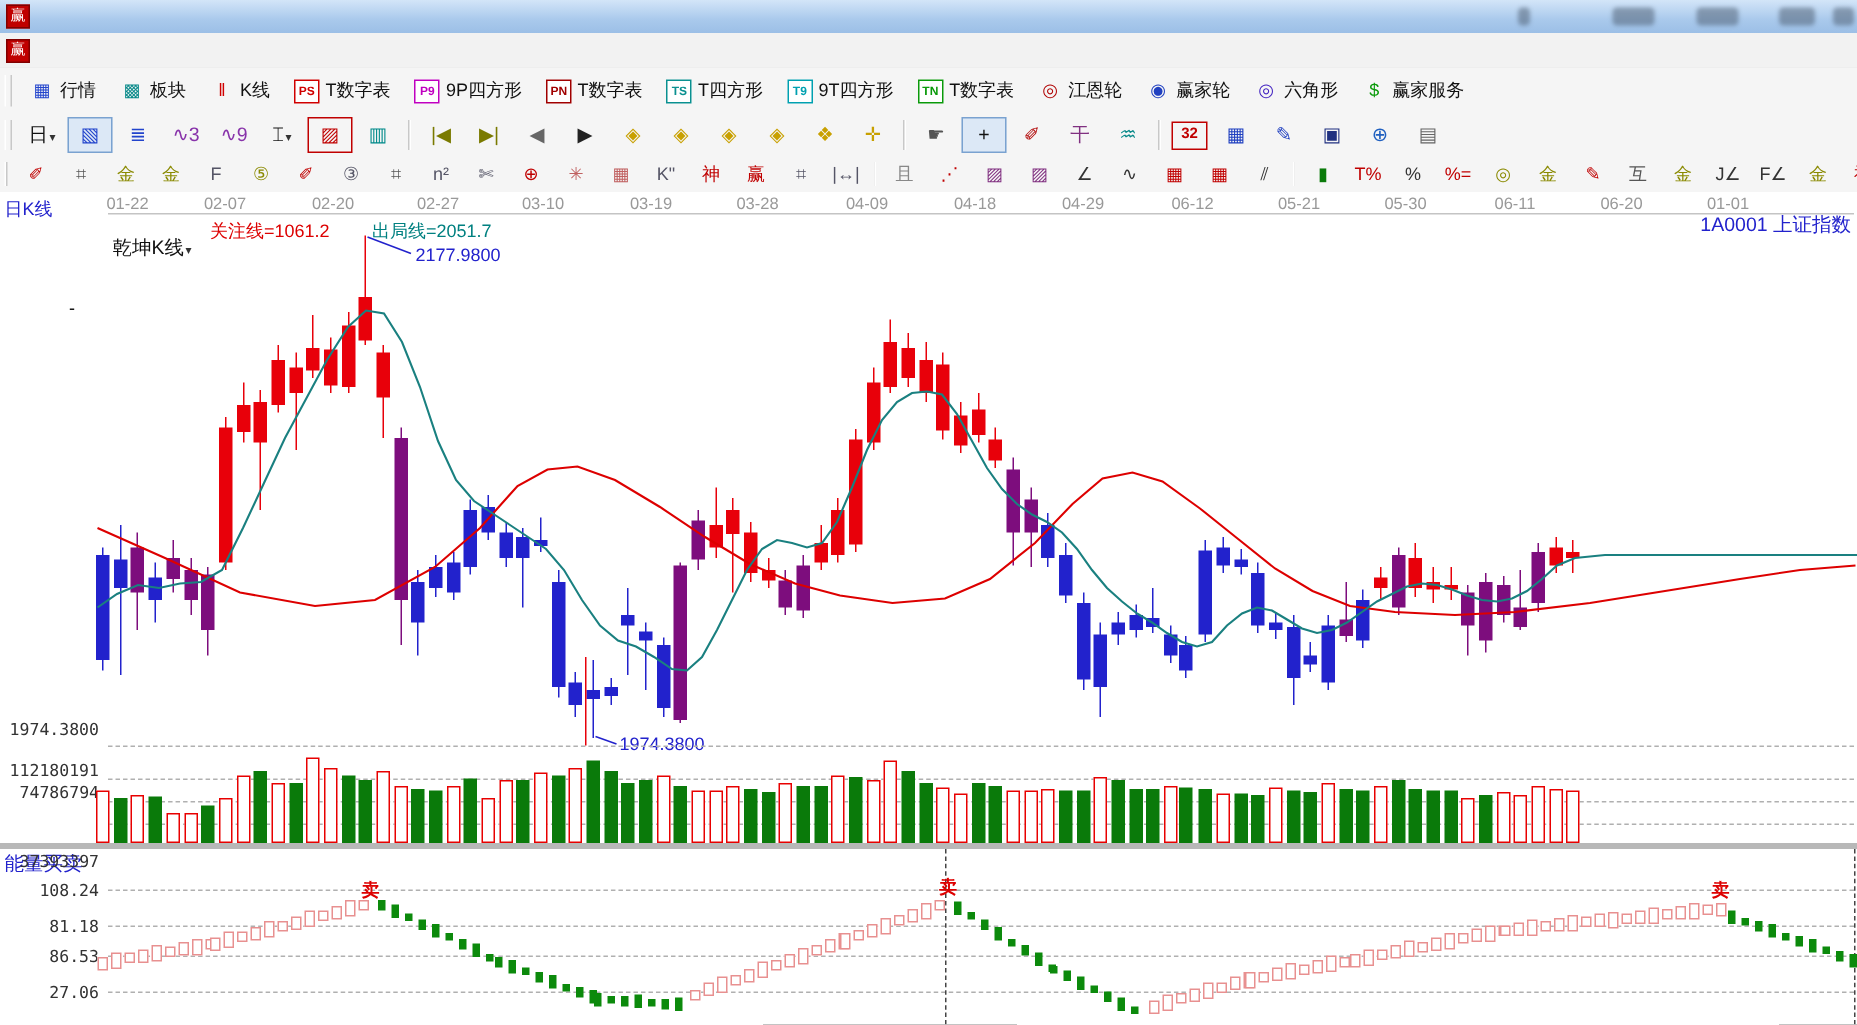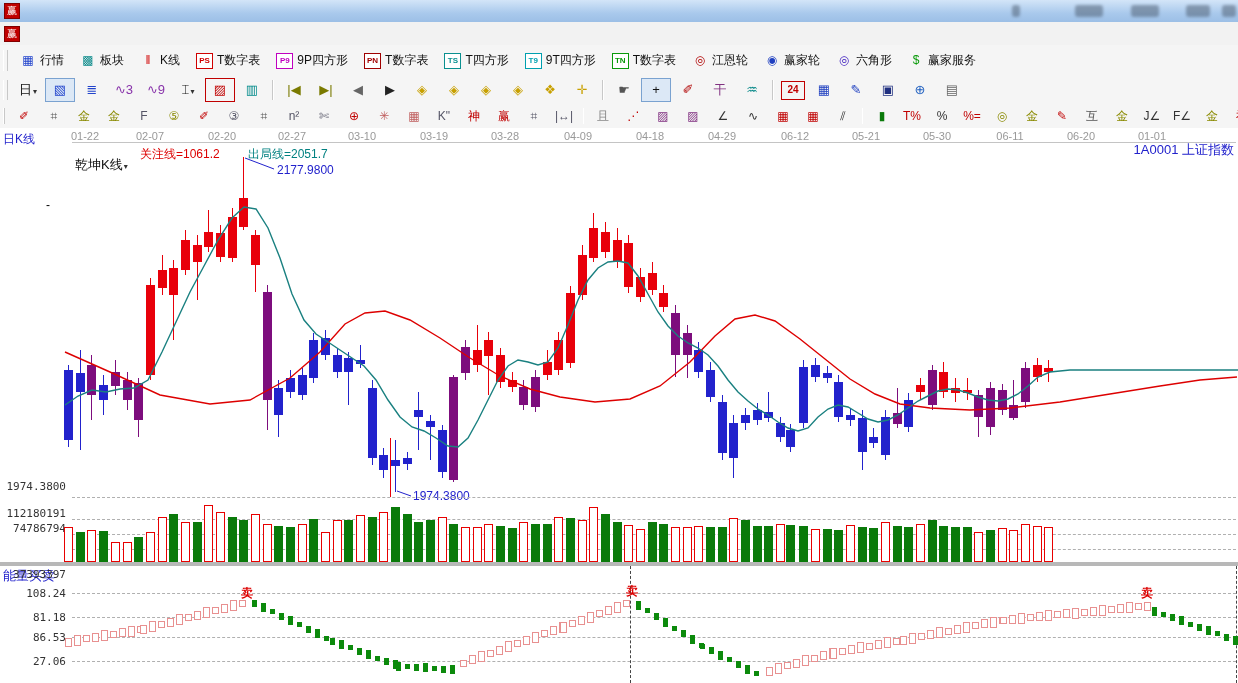--- a/index.html
+++ b/index.html
@@ -145,21 +145,21 @@
       <div class="tb-btn" style="color: rgb(200, 160, 0);">◈</div>
       <div class="tb-btn" style="color: rgb(200, 160, 0);">❖</div>
       <div class="tb-btn" style="color: rgb(200, 160, 0);">✛</div>
       <span class="sep-v"></span>
       <div class="tb-btn" style="color: rgb(85, 85, 85);">☛</div>
       <div class="tb-btn pressed" style="color: rgb(17, 17, 17);">+</div>
       <div class="tb-btn" style="color: rgb(176, 0, 0);">✐</div>
       <div class="tb-btn" style="color: rgb(128, 48, 128);">干</div>
       <div class="tb-btn" style="color: rgb(10, 138, 138);">♒</div>
       <span class="sep-v"></span>
-      <div class="tb-btn" style="color: rgb(192, 0, 0); border: 1px solid rgb(192, 0, 0); font-size: 10px; font-weight: bold; height: 17px; line-height: 16px; min-width: 18px; margin: 0px 3px;">24</div>
+      <div class="tb-btn" style="color: rgb(192, 0, 0); border: 1px solid rgb(192, 0, 0); font-size: 10px; font-weight: bold; height: 17px; line-height: 16px; min-width: 18px; margin: 0px 3px;">32</div>
       <div class="tb-btn" style="color: rgb(32, 64, 192);">▦</div>
       <div class="tb-btn" style="color: rgb(32, 64, 192);">✎</div>
       <div class="tb-btn" style="color: rgb(32, 48, 128);">▣</div>
       <div class="tb-btn" style="color: rgb(32, 96, 192);">⊕</div>
       <div class="tb-btn" style="color: rgb(102, 102, 102);">▤</div>
     </div>
 
   <div id="tb3" class="toolbar">
       <span class="grip"></span>
       <div class="tb-btn" style="color: rgb(192, 0, 0);">✐</div>

